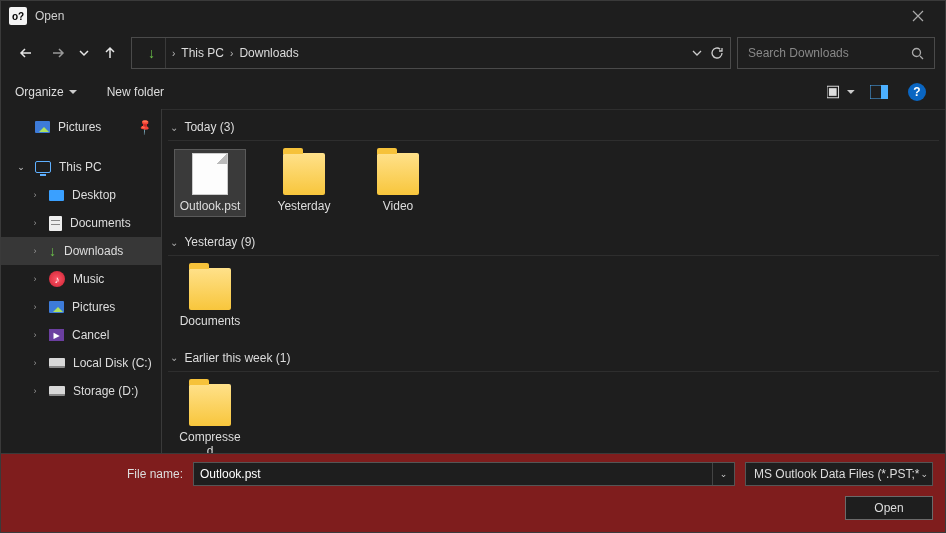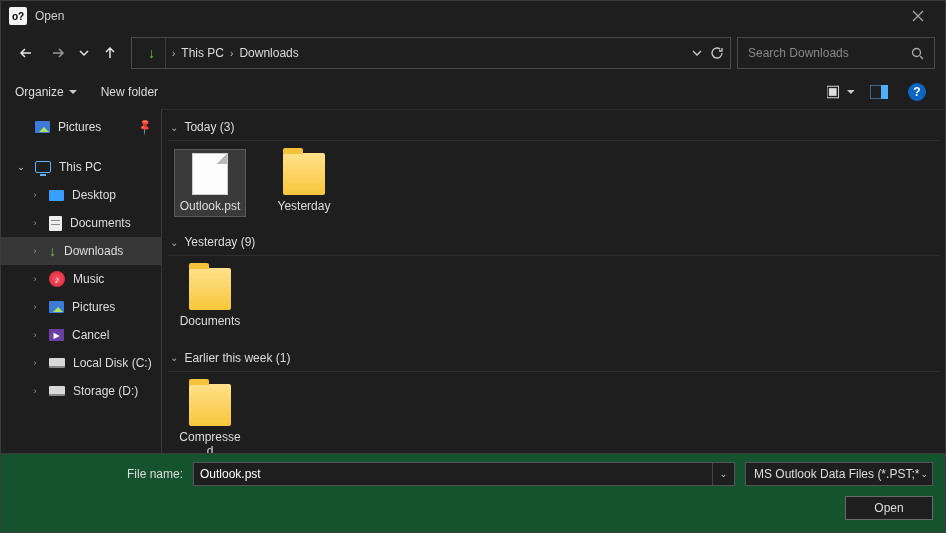--- a/index.html
+++ b/index.html
@@ -68,21 +68,21 @@
   .search-bar input {
     background: transparent; border: none; outline: none;
     color:#ddd; flex:1; font-size:12px;
   }
   .search-bar input::placeholder { color:#888; }
   .toolbar-row {
     display:flex; align-items:center;
     height: 34px; padding: 0 14px;
     gap: 28px;
   }
-  .toolbar-left { display:flex; gap:24px; align-items:center; }
+  .toolbar-left { display:flex; gap:30px; align-items:center; }
   .tb-btn { display:flex; align-items:center; gap:5px; cursor:pointer; color:#ddd; }
   .toolbar-right { margin-left:auto; display:flex; gap:10px; align-items:center; }
   .sq-btn { width:28px; height:24px; display:flex; align-items:center; justify-content:center; cursor:pointer; }
   .help-icon { width:18px; height:18px; border-radius:50%; background:#0a66c2; display:flex; align-items:center; justify-content:center; color:#fff; font-size:12px; font-weight:bold; }
   .body-area { flex:1; display:flex; min-height:0; }
   .sidebar {
     width: 160px;
     padding: 4px 0;
     overflow:auto;
   }
@@ -146,21 +146,21 @@
     position:relative;
   }
   .docfile::before{
     content:""; position:absolute; top:0; right:0;
     width:10px; height:10px;
     background:linear-gradient(135deg,#fdfdfd 50%, #bbb 50%);
   }
   .file-label { font-size:12px; color:#ddd; word-break: break-word; line-height:1.2; }
   .footer {
     border-top:1px solid #3a3a3a;
-    background:#14532d;
+    background:#7f1d1d;
     display:flex; flex-direction:column;
     padding: 8px 12px 12px 12px;
     gap: 10px;
   }
   .footer-row1 { display:flex; align-items:center; gap:10px; }
   .fn-label { width:170px; text-align:right; color:#ddd; }
   .fn-input-wrap {
     flex:1; height:24px; border:1px solid #555;
     display:flex; align-items:center;
     background:#1e1e1e;
@@ -371,20 +371,26 @@
               <div class="docfile"></div>
             </div>
           <div class="file-label">Outlook.pst</div>
         </div>
         <div class="file-item">
           <div class="file-icon">
               <div class="folder"></div>
             </div>
           <div class="file-label">Yesterday</div>
         </div>
+        <div class="file-item">
+          <div class="file-icon">
+              <div class="folder"></div>
+            </div>
+          <div class="file-label">Video</div>
+        </div>
       </div>
 
       <div class="group-hdr">
         <span class="chev">⌄</span>
         <span>Yesterday (9)</span>
       </div>
       <div class="group-items">
         <div class="file-item">
           <div class="file-icon">
               <div class="folder"></div>

